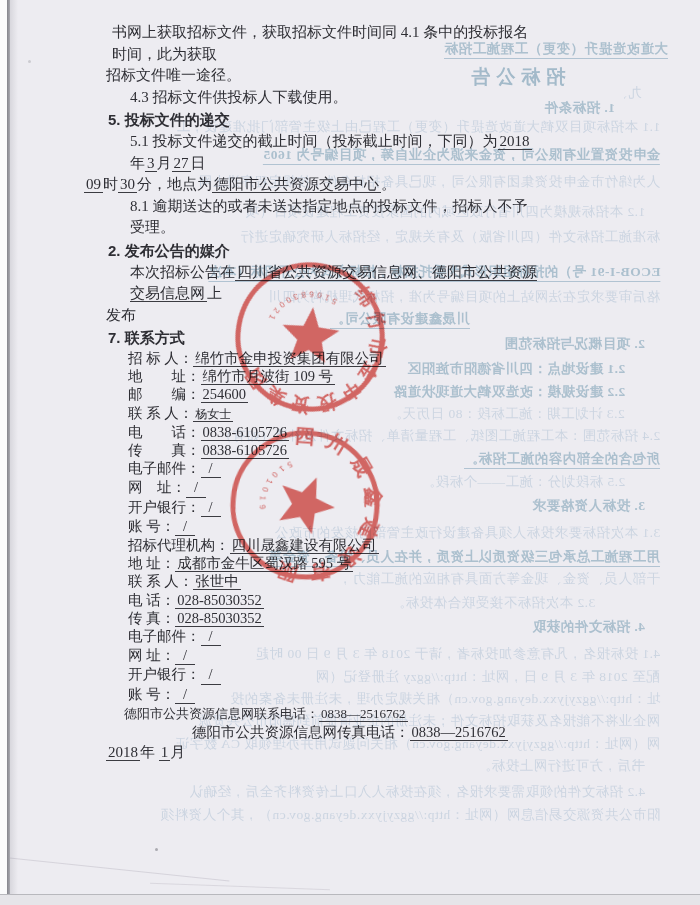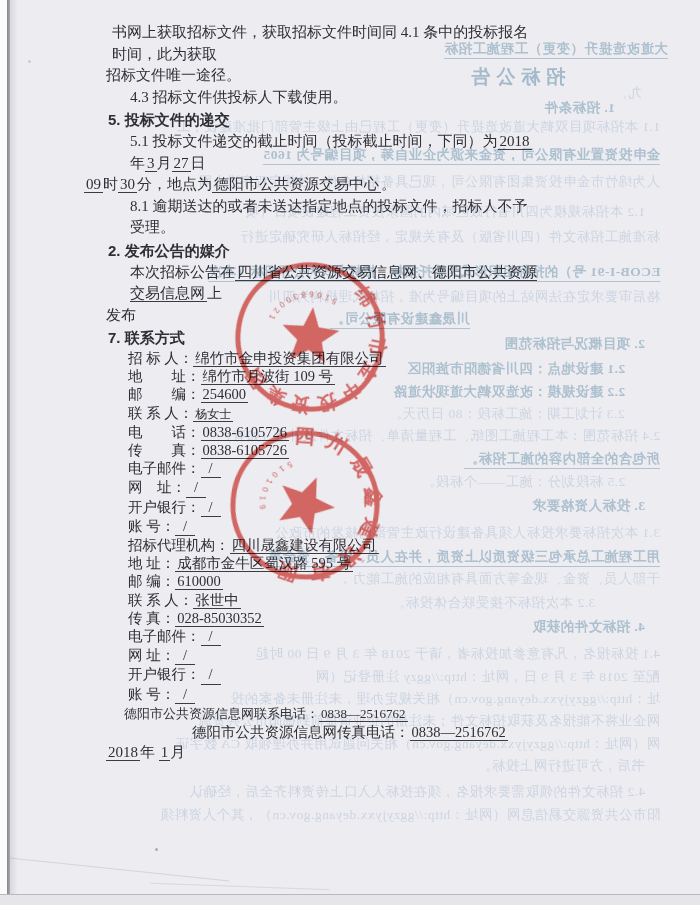--- a/index.html
+++ b/index.html
@@ -111,22 +111,22 @@
     <div class="row"><span class="lbl">联  系  人：</span><span class="u sm">杨女士</span></div>
     <div class="row"><span class="lbl">电　　话：</span><span class="u">0838-6105726</span></div>
     <div class="row"><span class="lbl">传　　真：</span><span class="u">0838-6105726</span></div>
     <div class="row"><span class="lbl">电子邮件：</span><span class="u slash">/</span></div>
     <div class="row"><span class="lbl">网　址：</span><span class="u slash">/</span></div>
     <div class="row"><span class="lbl">开户银行：</span><span class="u slash">/</span></div>
     <div class="row"><span class="lbl">账  号：</span><span class="u slash">/</span></div>
 
     <div class="row"><span class="lbl">招标代理机构：</span><span class="u">四川晟鑫建设有限公司</span></div>
     <div class="row"><span class="lbl">地  址：</span><span class="u">成都市金牛区蜀汉路 595 号</span></div>
-    <div class="row"><span class="lbl">邮  编：</span><span class="u">610000</span></div>
     <div class="row"><span class="lbl">联  系  人：</span><span class="u">张世中</span></div>
+    <div class="row"><span class="lbl">电  话：</span><span class="u">028-85030352</span></div>
     <div class="row"><span class="lbl">传  真：</span><span class="u">028-85030352</span></div>
     <div class="row"><span class="lbl">电子邮件：</span><span class="u slash">/</span></div>
     <div class="row"><span class="lbl">网  址：</span><span class="u slash">/</span></div>
     <div class="row"><span class="lbl">开户银行：</span><span class="u slash">/</span></div>
     <div class="row"><span class="lbl">账  号：</span><span class="u slash">/</span></div>
 
     <div class="foot1"><span>德阳市公共资源信息网联系电话：</span><span class="u">0838—2516762</span></div>
     <div class="foot2"><span>德阳市公共资源信息网传真电话：</span><span class="u">0838—2516762</span></div>
 
     <div class="dateline"><span class="u">2018</span><span>年</span> <span class="u">1</span><span>月</span></div>

